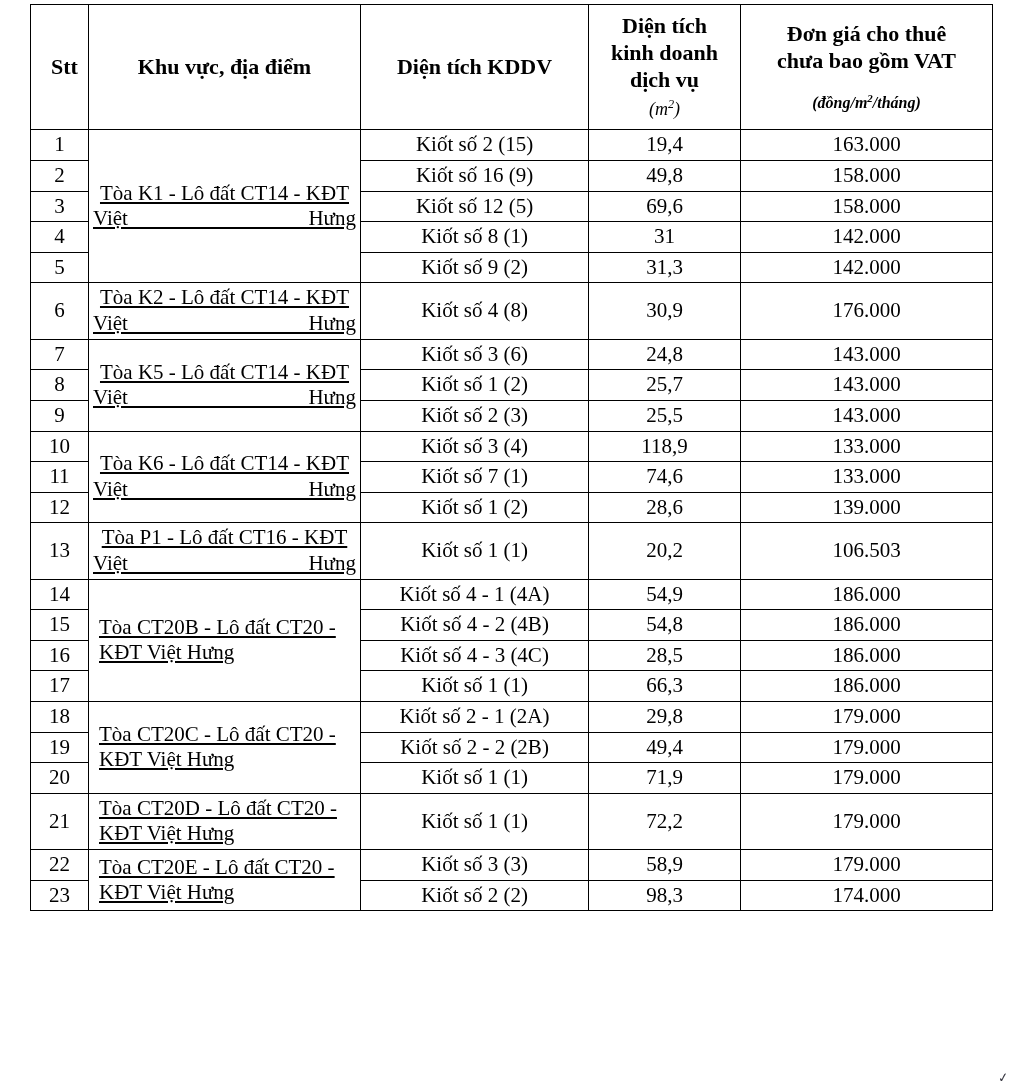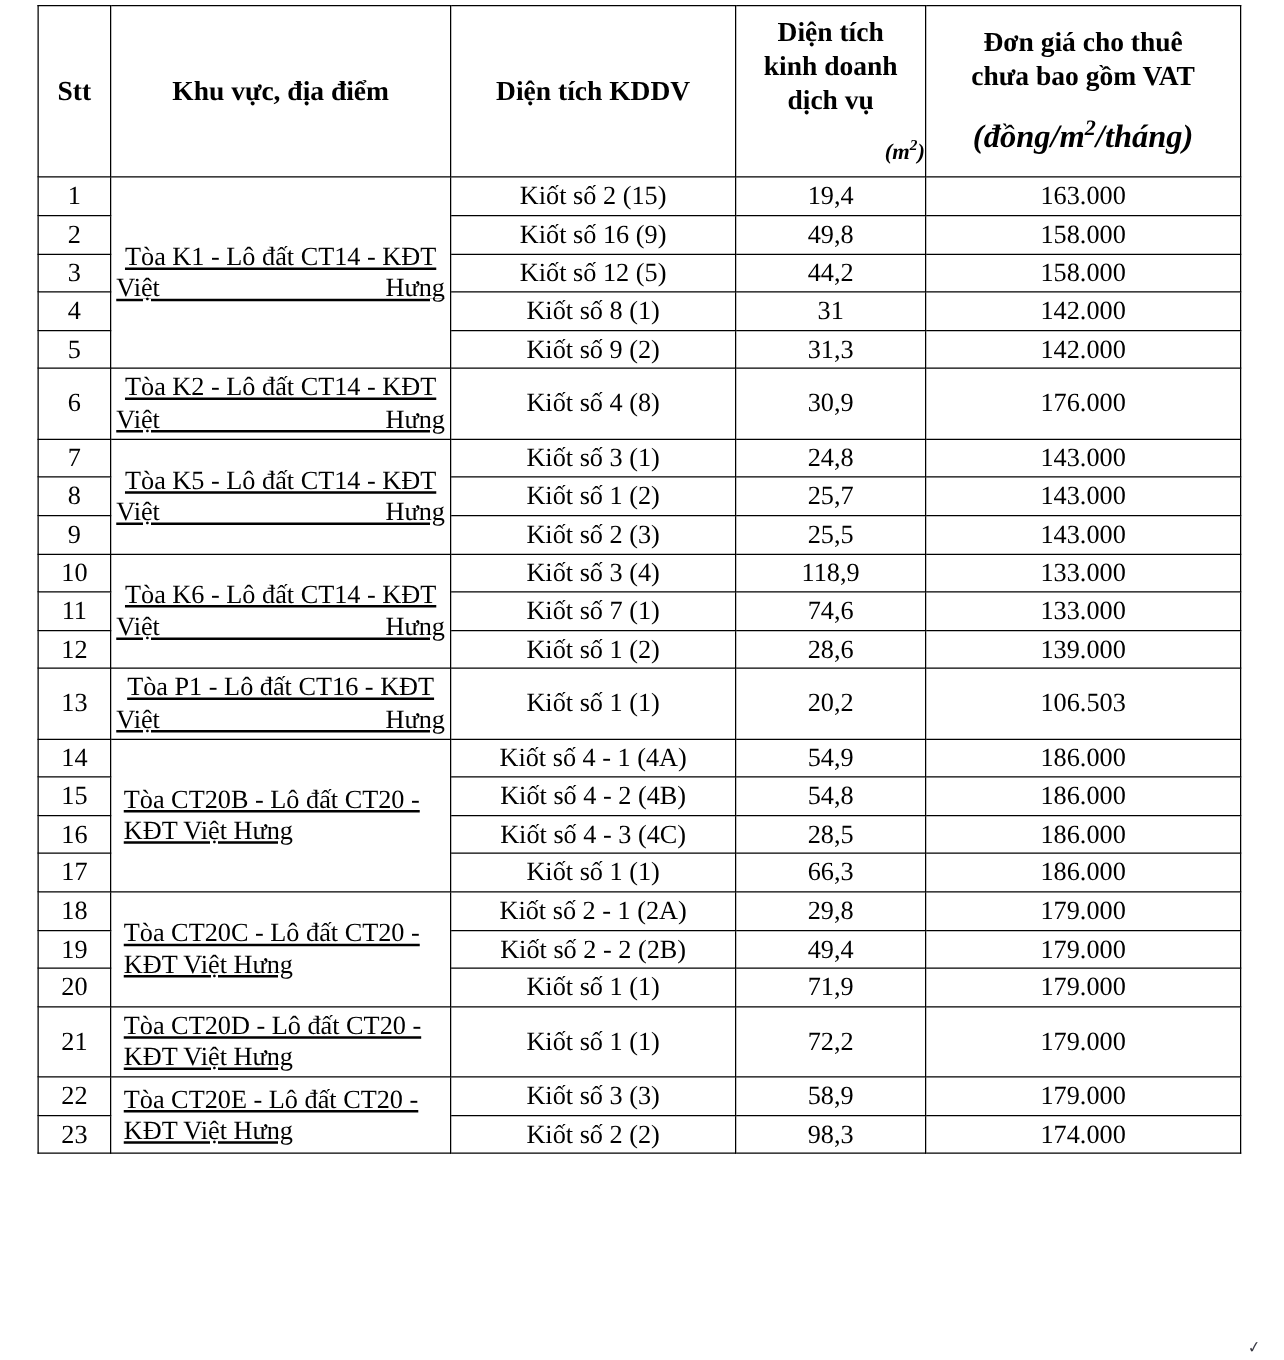--- a/index.html
+++ b/index.html
@@ -31,41 +31,40 @@
     border: 1.6px solid #000000;
     padding: 2px 4px;
     vertical-align: middle;
     text-align: center;
     font-size: 21px;
     line-height: 1.22;
   }
   table.rent-table thead th {
     font-weight: bold;
     font-size: 22px;
-    padding: 8px 0;
+    padding: 8px 20px;
   }
   .col-stt   { width: 58px; }
   .col-area  { width: 272px; }
   .col-kddv  { width: 228px; }
   .col-biz   { width: 152px; }
   .col-price { width: 252px; }
 
   .hdr-sub {
     display: block;
     font-style: italic;
-    font-weight: bold;
+    font-weight: normal;
     font-size: 18px;
-    margin-top: 16px;
-    text-align: right;
+    margin-top: 4px;
   }
   .hdr-sub-b {
     display: block;
     font-style: italic;
     font-weight: bold;
-    font-size: 26px;
+    font-size: 16px;
     margin-top: 17px;
   }
   sup { font-size: 0.68em; vertical-align: super; }
 
   td.stt { font-size: 21px; }
   td.area {
     text-align: justify;
     text-align-last: justify;
     padding-left: 10px;
     padding-right: 10px;
@@ -128,21 +127,21 @@
         </tr>
         <tr>
           <td class="stt">2</td>
           <td>Kiốt số 16 (9)</td>
           <td>49,8</td>
           <td>158.000</td>
         </tr>
         <tr>
           <td class="stt">3</td>
           <td>Kiốt số 12 (5)</td>
-          <td>44,2</td>
+          <td>69,6</td>
           <td>158.000</td>
         </tr>
         <tr>
           <td class="stt">4</td>
           <td>Kiốt số 8 (1)</td>
           <td>31</td>
           <td>142.000</td>
         </tr>
         <tr>
           <td class="stt">5</td>
@@ -153,21 +152,21 @@
         <tr>
           <td class="stt">6</td>
           <td class="area" rowspan="1">Tòa K2 - Lô đất CT14 - KĐT Việt Hưng</td>
           <td>Kiốt số 4 (8)</td>
           <td>30,9</td>
           <td>176.000</td>
         </tr>
         <tr>
           <td class="stt">7</td>
           <td class="area" rowspan="3">Tòa K5 - Lô đất CT14 - KĐT Việt Hưng</td>
-          <td>Kiốt số 3 (1)</td>
+          <td>Kiốt số 3 (6)</td>
           <td>24,8</td>
           <td>143.000</td>
         </tr>
         <tr>
           <td class="stt">8</td>
           <td>Kiốt số 1 (2)</td>
           <td>25,7</td>
           <td>143.000</td>
         </tr>
         <tr>

